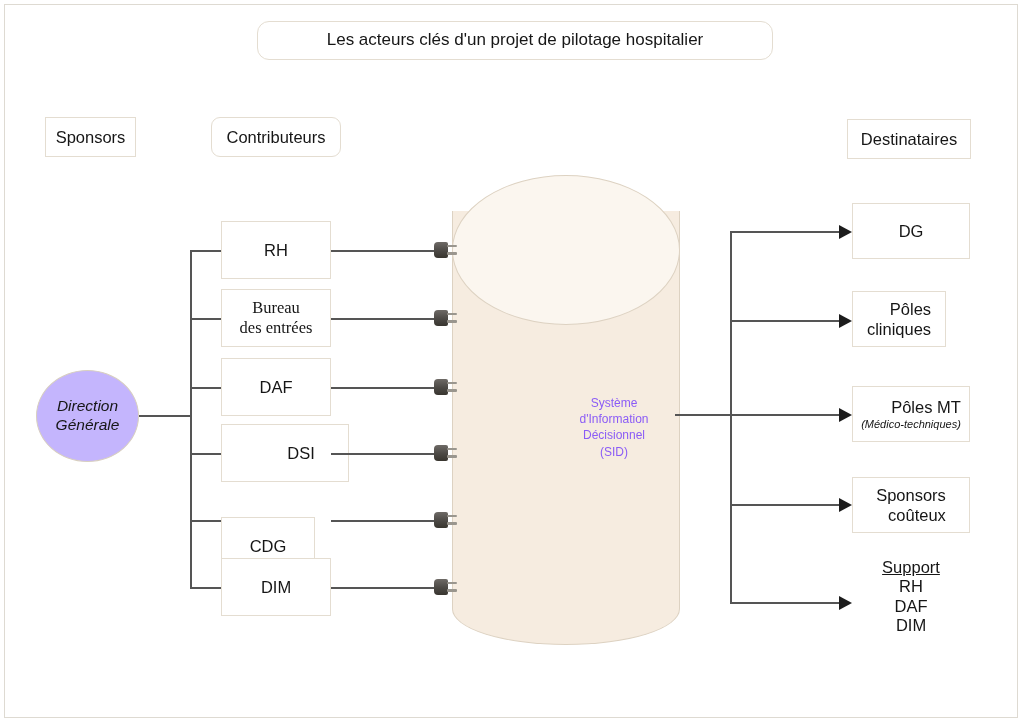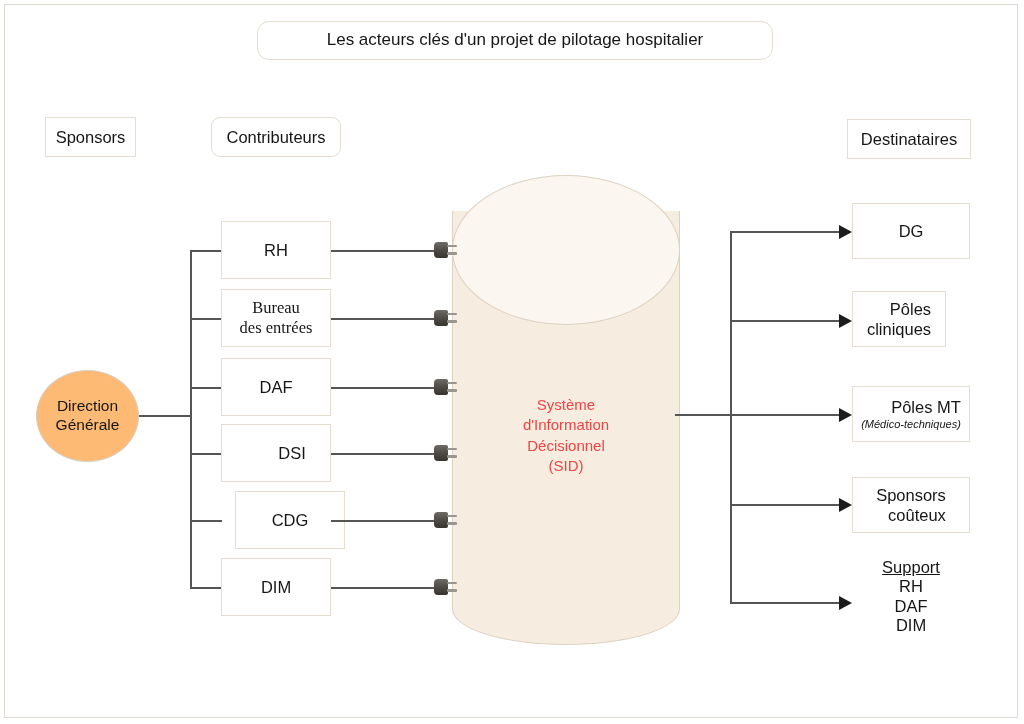--- a/index.html
+++ b/index.html
@@ -65,30 +65,31 @@
     font-size: 16.5px;
     line-height: 1.18;
     color: #161616;
   }
   .support-block .u {
     text-decoration: underline;
   }
   .ellipse {
     position: absolute;
     box-sizing: border-box;
-    background: #fdba74;
+    background: #c4b5fd;
     border: 1px solid #d8cfc0;
     border-radius: 50%;
     display: flex;
     align-items: center;
     justify-content: center;
     text-align: center;
     font-size: 15.5px;
     line-height: 1.22;
     color: #161616;
+    font-style: italic;
   }
   .cyl-wrap {
     position: absolute;
   }
   .cyl-body {
     position: absolute;
     left: 0;
     top: 36px;
     width: 100%;
     height: calc(100% - 36px);
@@ -110,23 +111,24 @@
     background: #fbf6ef;
     border: 1px solid #ddd2c2;
     border-radius: 50%;
   }
   .cyl-label {
     position: absolute;
     left: 0;
     width: 100%;
     top: 220px;
     text-align: center;
-    font-size: 15px;
+    font-size: 12px;
     line-height: 1.35;
-    color: #ef4444;
+    color: #8b5cf6;
+    padding-left: 48px;
   }
   .line {
     position: absolute;
     background: #555555;
   }
   .line-h { height: 1.6px; }
   .line-v { width: 1.6px; }
   .arrow {
     position: absolute;
     width: 0;
@@ -201,25 +203,25 @@
     <div>
       <div>Bureau</div>
       <div>des entrées</div>
     </div>
   </div>
 
   <div class="box contrib-box" style="left:221px; top:358px; width:110px; height:58px;">
     <span>DAF</span>
   </div>
 
-  <div class="box contrib-box" style="left:221px; top:424px; width:110px; height:58px;padding-left:32px;">
+  <div class="box contrib-box" style="left:221px; top:424px; width:128px; height:58px;padding-left:32px;">
     <span>DSI</span>
   </div>
 
-  <div class="box contrib-box" style="left:221px; top:491px; width:110px; height:58px;margin-left:14px;">
+  <div class="box contrib-box" style="left:221px; top:517px; width:94px; height:58px;">
     <span>CDG</span>
   </div>
 
   <div class="box contrib-box" style="left:221px; top:558px; width:110px; height:58px;">
     <span>DIM</span>
   </div>
 
   <div class="line line-h" style="left:331px; top:250px; width:106px;"></div>
   <div class="line line-h" style="left:331px; top:318px; width:106px;"></div>
   <div class="line line-h" style="left:331px; top:387px; width:106px;"></div>

